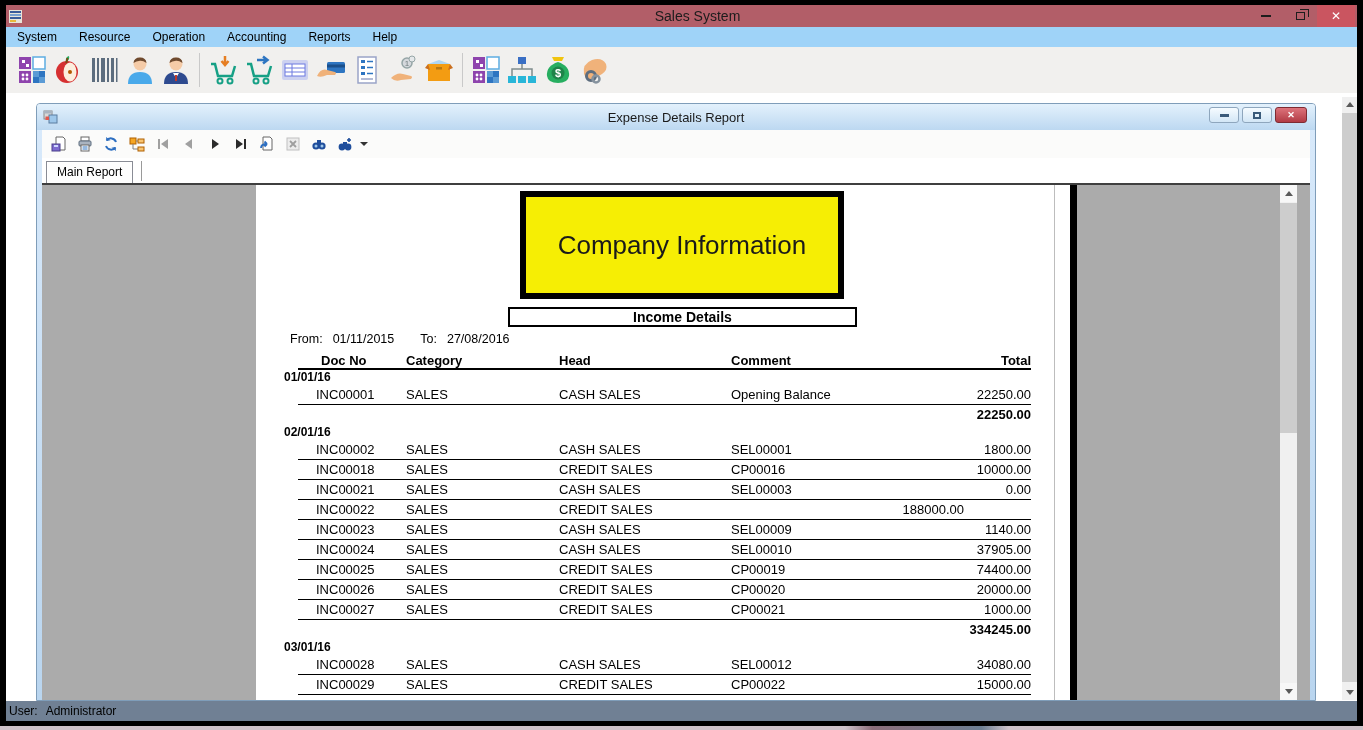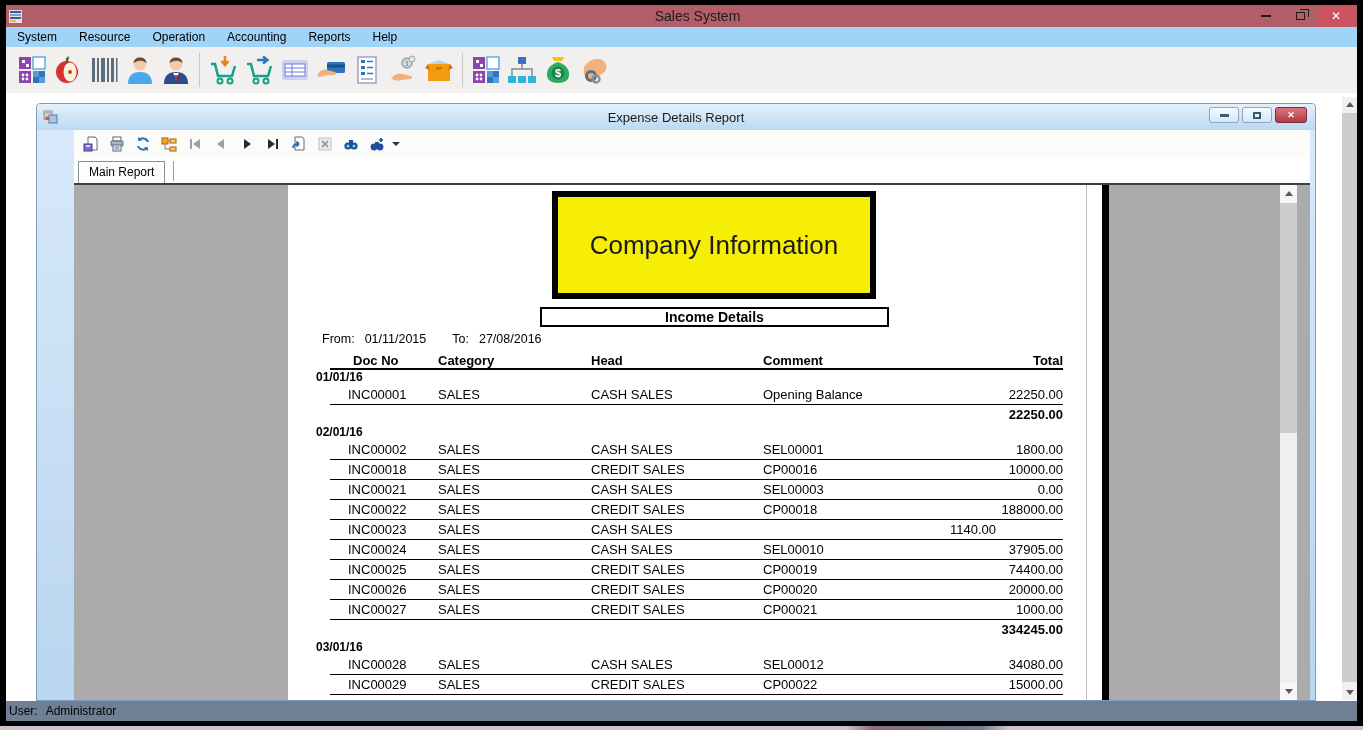--- a/index.html
+++ b/index.html
@@ -45,21 +45,21 @@
   .child-icon { width:15px; height:14px; margin-left:6px; z-index:2; }
   .child-controls { position:absolute; right:8px; top:3px; display:flex; gap:3px; z-index:2; }
   .cw-btn { width:30px; height:16px; border:1px solid #8ea6bd; border-radius:3px;
     background:linear-gradient(#f6fbff,#d3e6f6); display:flex; align-items:center; justify-content:center;
     font-size:9px; color:#333; }
   .cw-btn.close { width:32px; background:linear-gradient(#dd737b,#b23b45); border-color:#7e2b32;
     color:#fff; font-weight:bold; }
   .cw-min-glyph { width:9px; height:3px; background:#3a5a7a; }
   .cw-restore-glyph { width:8px; height:7px; border:2px solid #3a5a7a; }
 
-  .child-body { position:absolute; left:5px; right:5px; top:26px; bottom:0; background:#fff;margin-left:32px; }
+  .child-body { position:absolute; left:5px; right:5px; top:26px; bottom:0; background:#fff; }
 
   
   .viewer-toolbar { height:28px; background:#fbfbfa; display:flex; align-items:center; padding-left:4px; }
   .vt-btn { width:26px; height:24px; display:flex; align-items:center; justify-content:center; }
   .vt-caret { width:0; height:0; border-left:4px solid transparent; border-right:4px solid transparent;
     border-top:4px solid #333; margin-left:2px; }
 
   .tabstrip { height:25px; background:#fff; display:flex; align-items:flex-end; padding-left:4px; position:relative; }
   .tab { border:1px solid #898c95; border-bottom:none; background:#fdfdfd; padding:3px 10px 4px 10px;
     font-size:12px; color:#000; box-shadow:inset 0 0 0 1px #fff; }
@@ -468,27 +468,27 @@
                     <div class="td c0">INC00021</div>
                     <div class="td c1">SALES</div>
                     <div class="td c2">CASH SALES</div>
                     <div class="td c3">SEL00003</div>
                     <div class="td c4">0.00</div>
                   </div>
                   <div class="trow">
                     <div class="td c0">INC00022</div>
                     <div class="td c1">SALES</div>
                     <div class="td c2">CREDIT SALES</div>
-                    <div class="td c3">CP00018</div>
                     <div class="td c4">188000.00</div>
                   </div>
                   <div class="trow">
                     <div class="td c0">INC00023</div>
                     <div class="td c1">SALES</div>
                     <div class="td c2">CASH SALES</div>
+                    <div class="td c3">SEL00009</div>
                     <div class="td c4">1140.00</div>
                   </div>
                   <div class="trow">
                     <div class="td c0">INC00024</div>
                     <div class="td c1">SALES</div>
                     <div class="td c2">CASH SALES</div>
                     <div class="td c3">SEL00010</div>
                     <div class="td c4">37905.00</div>
                   </div>
                   <div class="trow">

